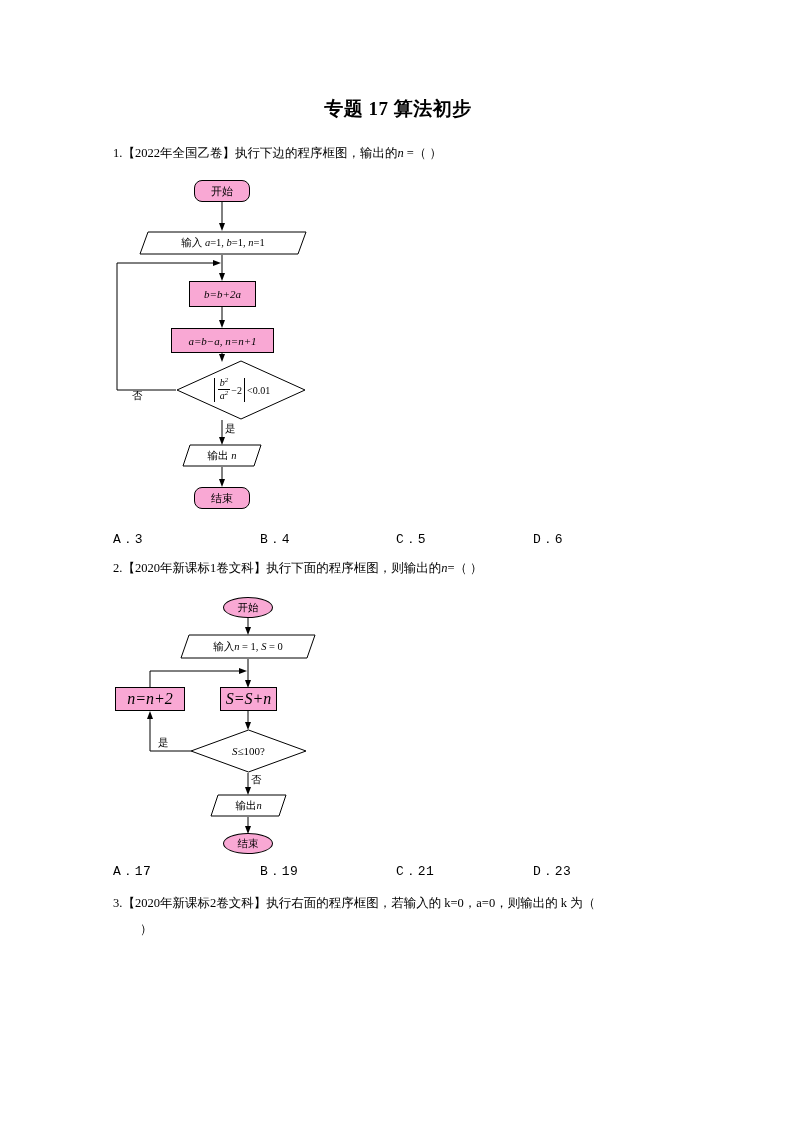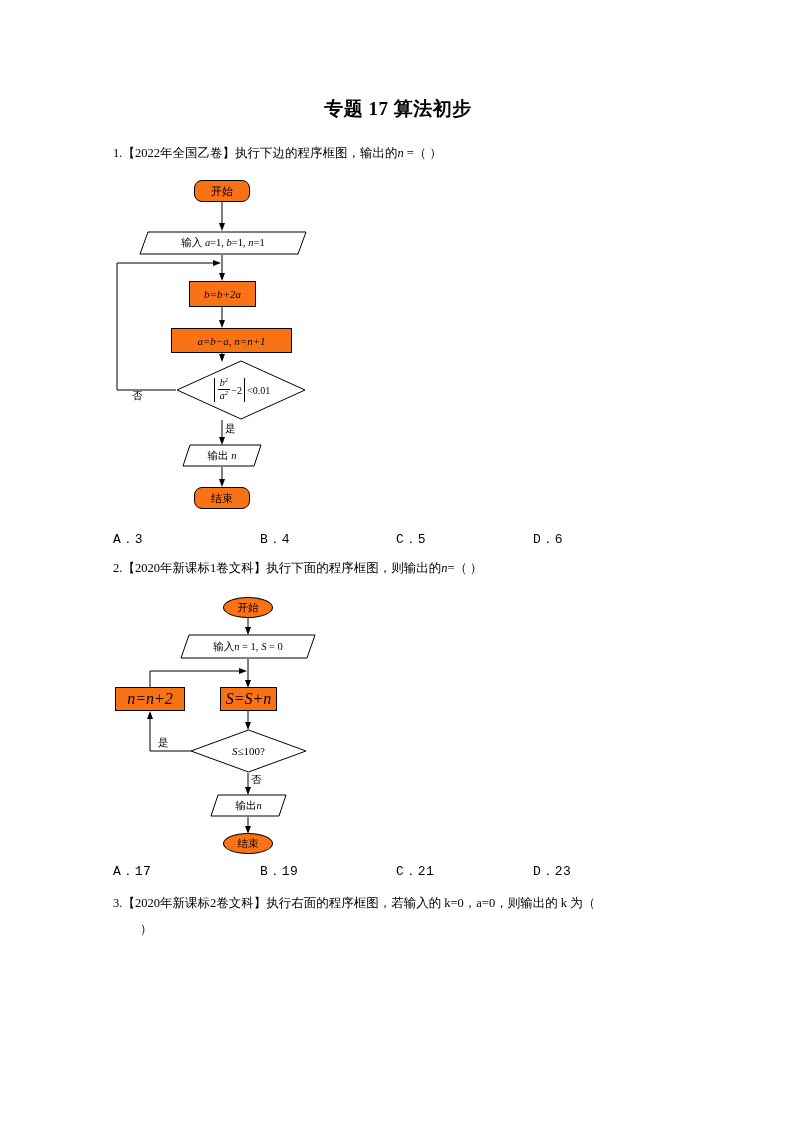--- a/index.html
+++ b/index.html
@@ -72,21 +72,21 @@
     position: absolute;
   }
   .node {
     position: absolute;
     box-sizing: border-box;
     display: flex;
     align-items: center;
     justify-content: center;
     font-size: 11px;
     font-family: "Liberation Serif", "DejaVu Serif", serif;
-    background: #f97316;
+    background: #f9a8d4;
     white-space: nowrap;
   }
   .rect {
     border: 1px solid #000;
   }
   .term {
     border: 1px solid #000;
     border-radius: 8px;
   }
   .term-oval {
@@ -212,21 +212,21 @@
       <span class="em" style="font-size:11px;">b=b+2a</span>
     </div>
 
     <div class="conn" style="left:0; top:0;">
       <svg width="300" height="350">
         <line x1="109" y1="137" x2="109" y2="152" stroke="#000" stroke-width="1"></line>
         <polygon points="109,158 106,150 112,150" fill="#000"></polygon>
       </svg>
     </div>
 
-    <div class="node rect" style="left:58px; top:158px; width:121px; height:25px;">
+    <div class="node rect" style="left:58px; top:158px; width:103px; height:25px;">
       <span class="em" style="font-size:11px;">a=b−a, n=n+1</span>
     </div>
 
     <div class="conn" style="left:0; top:0;">
       <svg width="300" height="350">
         <line x1="109" y1="183" x2="109" y2="186" stroke="#000" stroke-width="1"></line>
         <polygon points="109,192 106,184 112,184" fill="#000"></polygon>
       </svg>
     </div>
 

